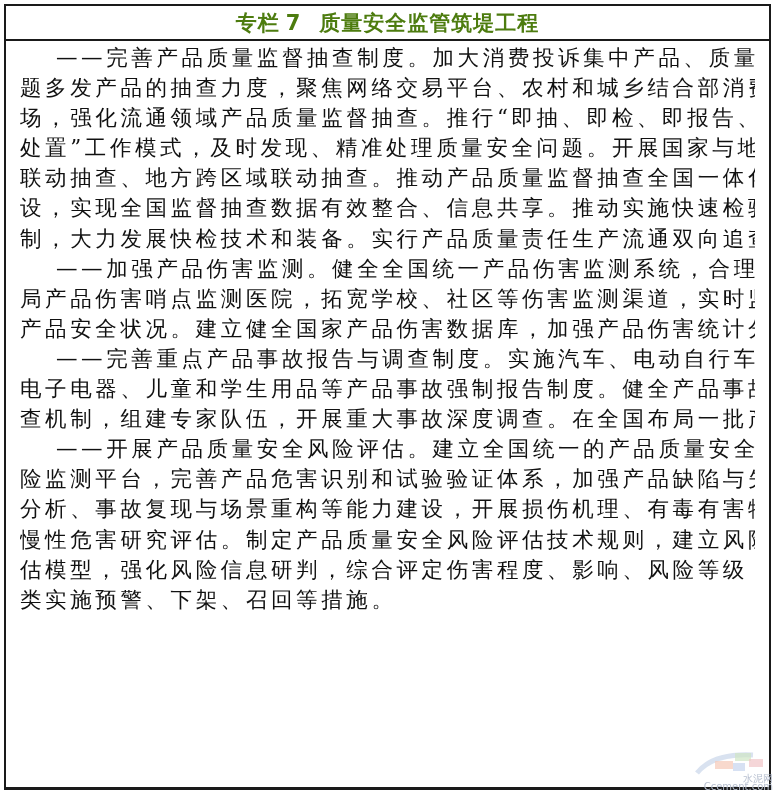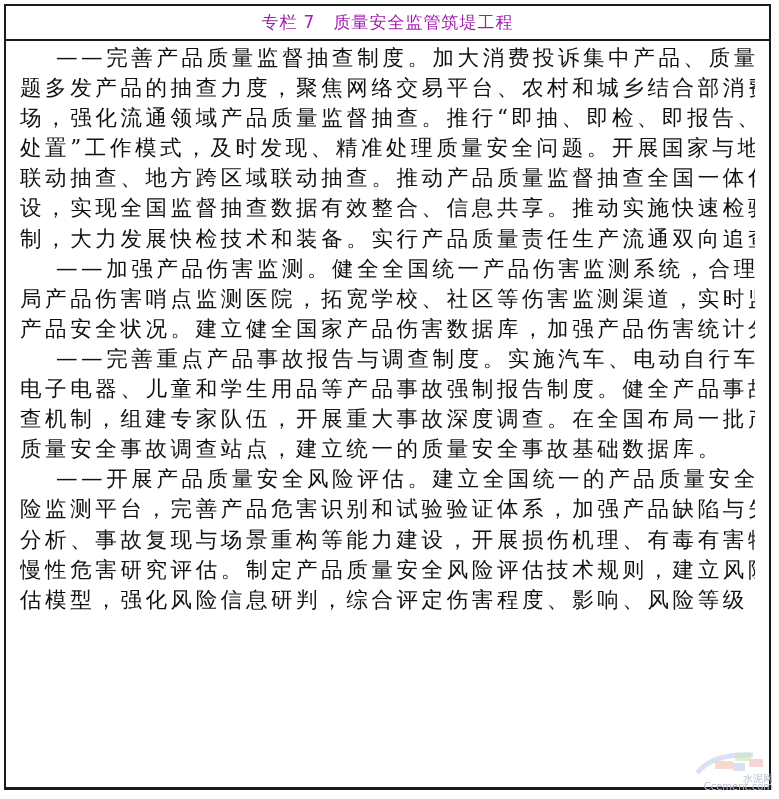--- a/index.html
+++ b/index.html
@@ -2,22 +2,22 @@
 <html><head>
 <meta charset="utf-8">
 <style>
   html, body { margin: 0; padding: 0; background: #ffffff; }
   body { width: 779px; height: 799px; position: relative; overflow: hidden;
          font-family: "DejaVu Serif", "Liberation Serif", serif; color: #111; }
   .box { position: absolute; left: 4px; top: 4px; width: 767px; height: 786px;
          border: 2px solid #1a1a1a; border-bottom-width: 3px; box-sizing: border-box; }
   .title-row { height: 33px; border-bottom: 2px solid #1a1a1a; display: flex;
                align-items: center; justify-content: center; }
-  .title { font-family: "DejaVu Sans", "Liberation Sans", sans-serif; font-weight: normal;
-           font-size: 17px; letter-spacing: 1px; color: #a21caf; }
+  .title { font-family: "DejaVu Sans", "Liberation Sans", sans-serif; font-weight: bold;
+           font-size: 21px; letter-spacing: 1px; color: #4d7c0f; }
   .title .num { margin: 0 18px 0 6px; }
   .body { padding: 2px 14px 0 14px; }
   .line { font-size: 21.5px; line-height: 30.1px; height: 30.1px; white-space: nowrap;
           letter-spacing: 3.6px; overflow: hidden; }
   .watermark { position: absolute; right: 6px; bottom: 6px; width: 80px; height: 50px; }
   .wm-text { position: absolute; right: 0; bottom: 2px; font-size: 10px;
              font-family: "DejaVu Sans", sans-serif; color: #b8c0d0; text-align: right; line-height: 8px; }
 </style>
 </head>
 <body>
@@ -35,26 +35,26 @@
     <div class="line">处置”工作模式，及时发现、精准处理质量安全问题。开展国家与地方</div>
     <div class="line">联动抽查、地方跨区域联动抽查。推动产品质量监督抽查全国一体化建</div>
     <div class="line">设，实现全国监督抽查数据有效整合、信息共享。推动实施快速检验机</div>
     <div class="line">制，大力发展快检技术和装备。实行产品质量责任生产流通双向追查，</div>
     <div class="line" style="padding-left:36px">——加强产品伤害监测。健全全国统一产品伤害监测系统，合理布</div>
     <div class="line">局产品伤害哨点监测医院，拓宽学校、社区等伤害监测渠道，实时监测</div>
     <div class="line">产品安全状况。建立健全国家产品伤害数据库，加强产品伤害统计分析</div>
     <div class="line" style="padding-left:36px">——完善重点产品事故报告与调查制度。实施汽车、电动自行车、</div>
     <div class="line">电子电器、儿童和学生用品等产品事故强制报告制度。健全产品事故调</div>
     <div class="line">查机制，组建专家队伍，开展重大事故深度调查。在全国布局一批产品</div>
-    <div class="line">质量安全事故调查站点，建立统一的质量安全事故基础数据库。</div>
     <div class="line" style="padding-left:36px">——开展产品质量安全风险评估。建立全国统一的产品质量安全风</div>
     <div class="line">险监测平台，完善产品危害识别和试验验证体系，加强产品缺陷与失效</div>
     <div class="line">分析、事故复现与场景重构等能力建设，开展损伤机理、有毒有害物质</div>
     <div class="line">慢性危害研究评估。制定产品质量安全风险评估技术规则，建立风险评</div>
     <div class="line">估模型，强化风险信息研判，综合评定伤害程度、影响、风险等级，分</div>
+    <div class="line">类实施预警、下架、召回等措施。</div>
   </div>
 </div>
 
 <div class="watermark">
   <svg width="80" height="50" viewBox="0 0 80 50">
     <path d="M4 30 Q20 10 60 12" stroke="#c9d6ea" stroke-width="5" fill="none" opacity="0.7"></path>
     <rect x="22" y="18" width="18" height="8" fill="#f5c9b8" opacity="0.7"></rect>
     <rect x="42" y="10" width="16" height="8" fill="#cfe6c4" opacity="0.7"></rect>
     <rect x="40" y="20" width="12" height="8" fill="#c6d4ee" opacity="0.7"></rect>
     <rect x="56" y="16" width="14" height="8" fill="#f1c4c8" opacity="0.7"></rect>

